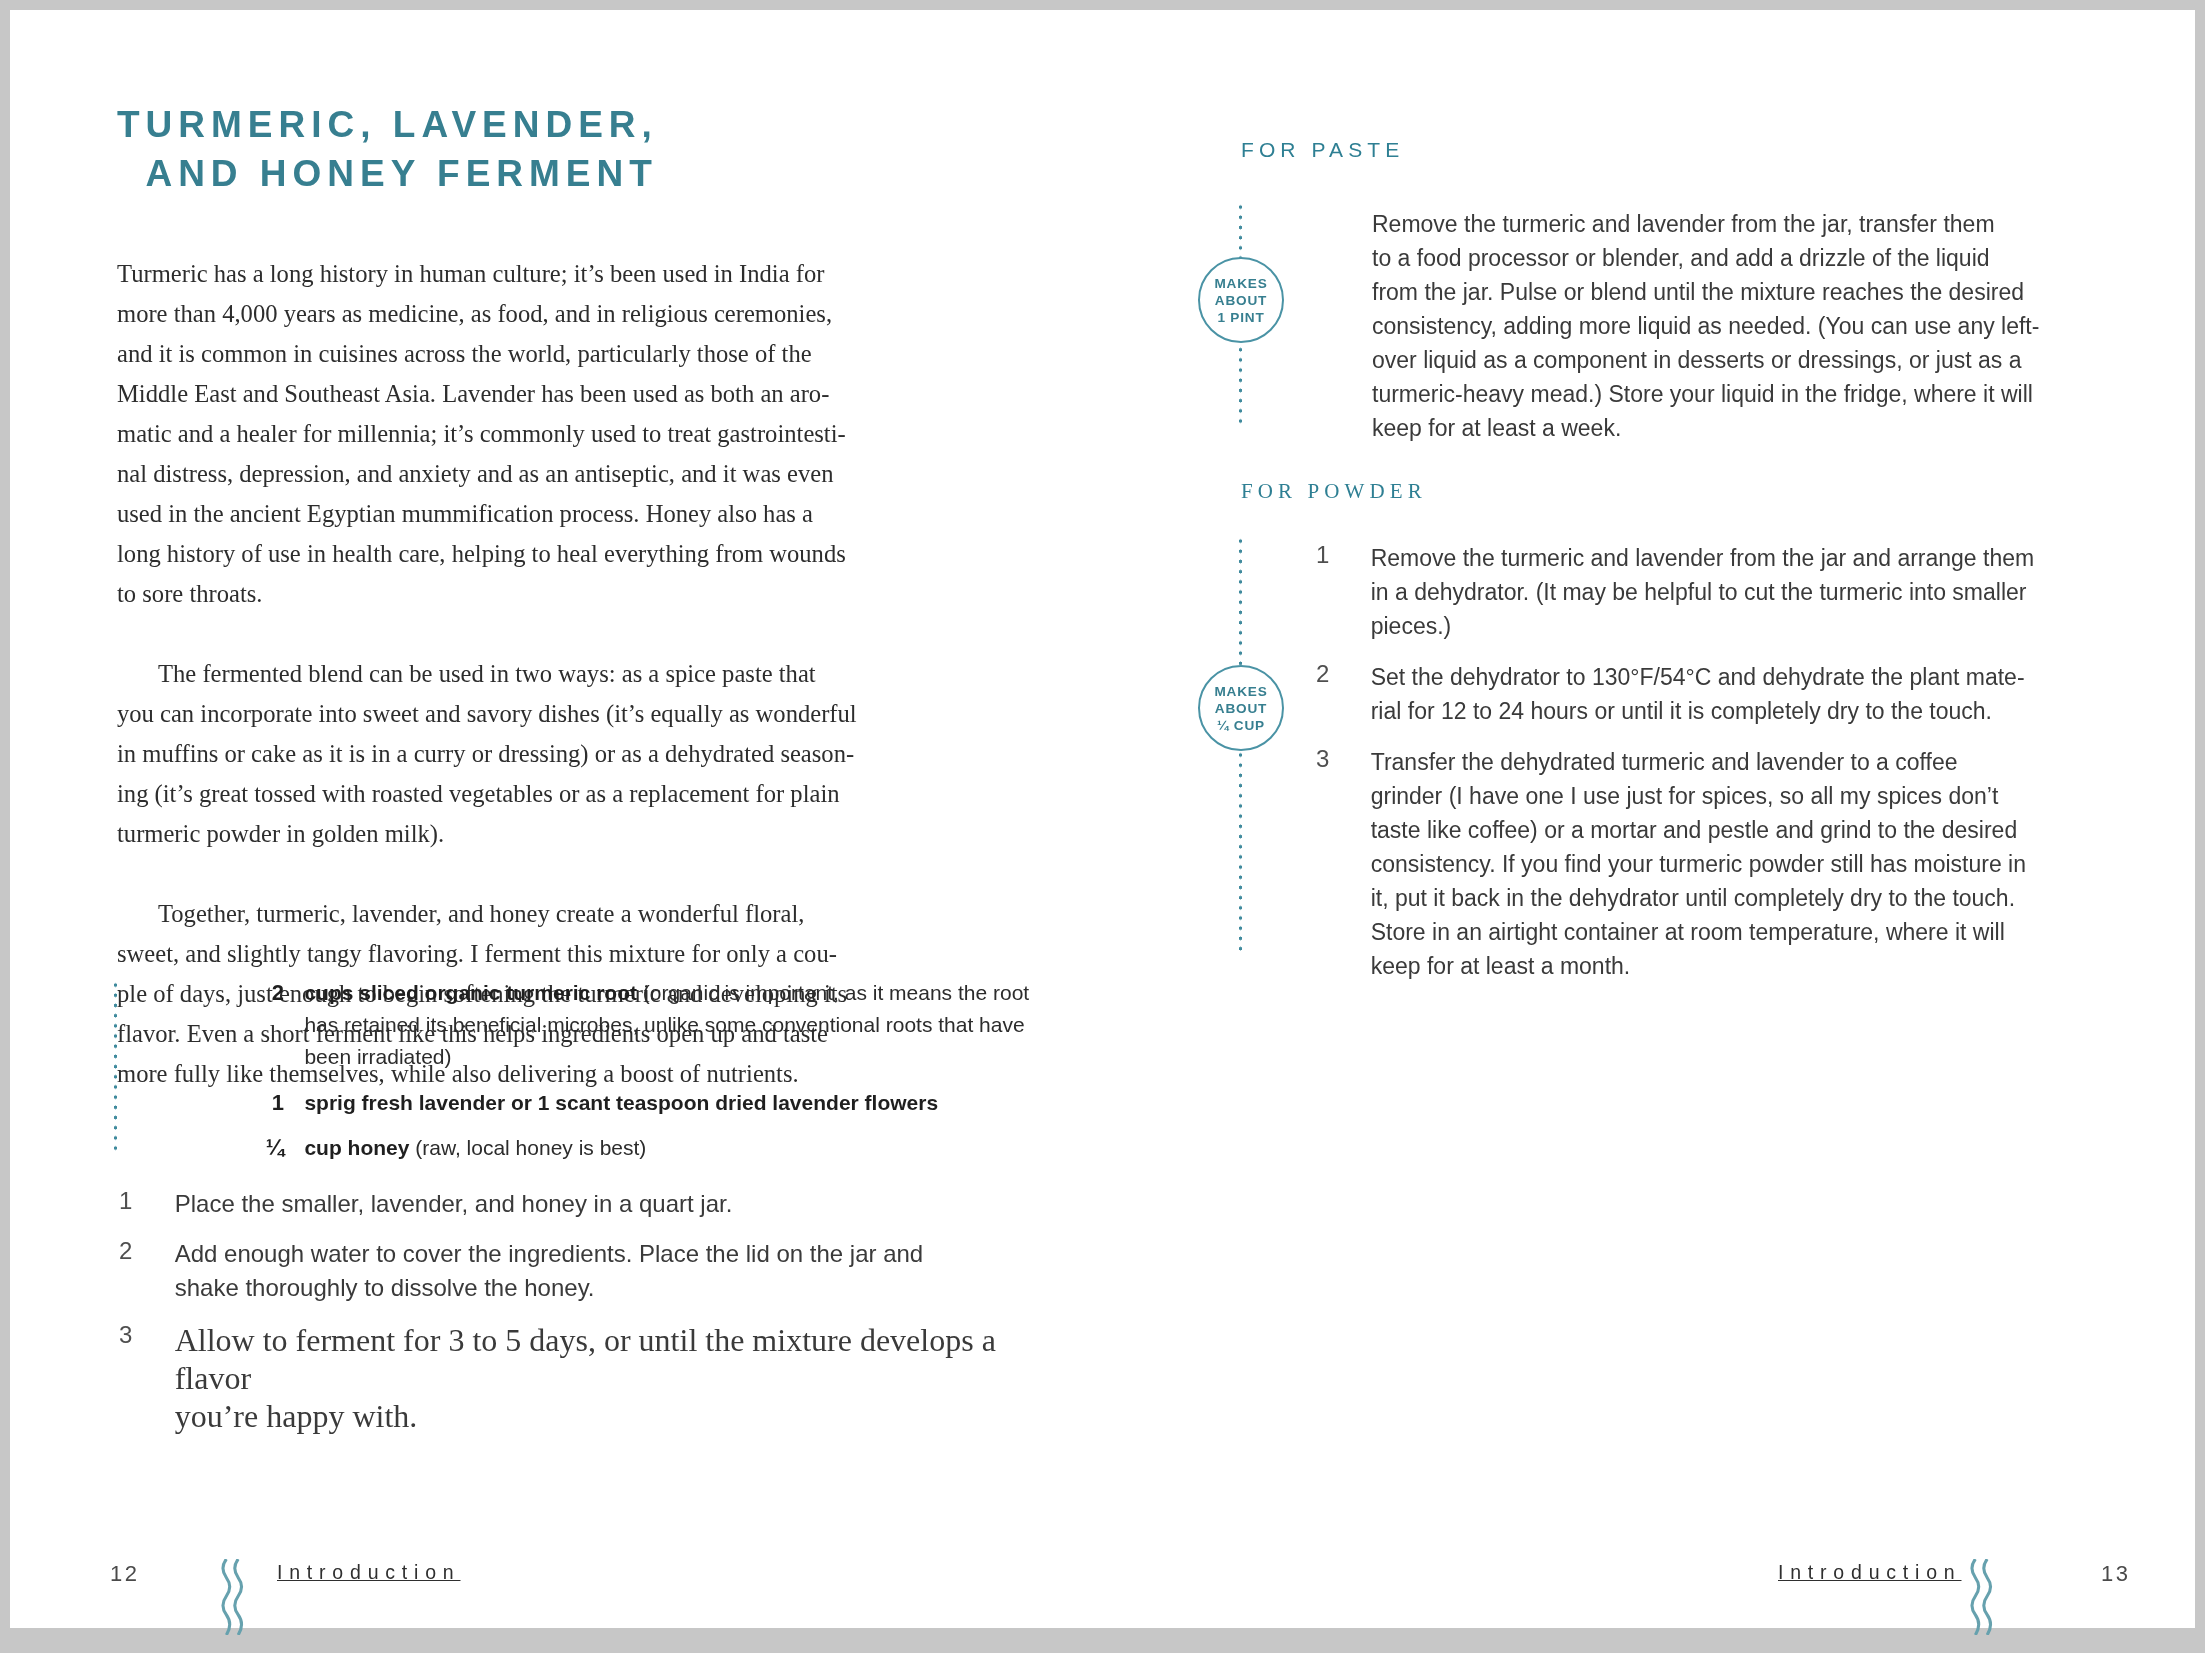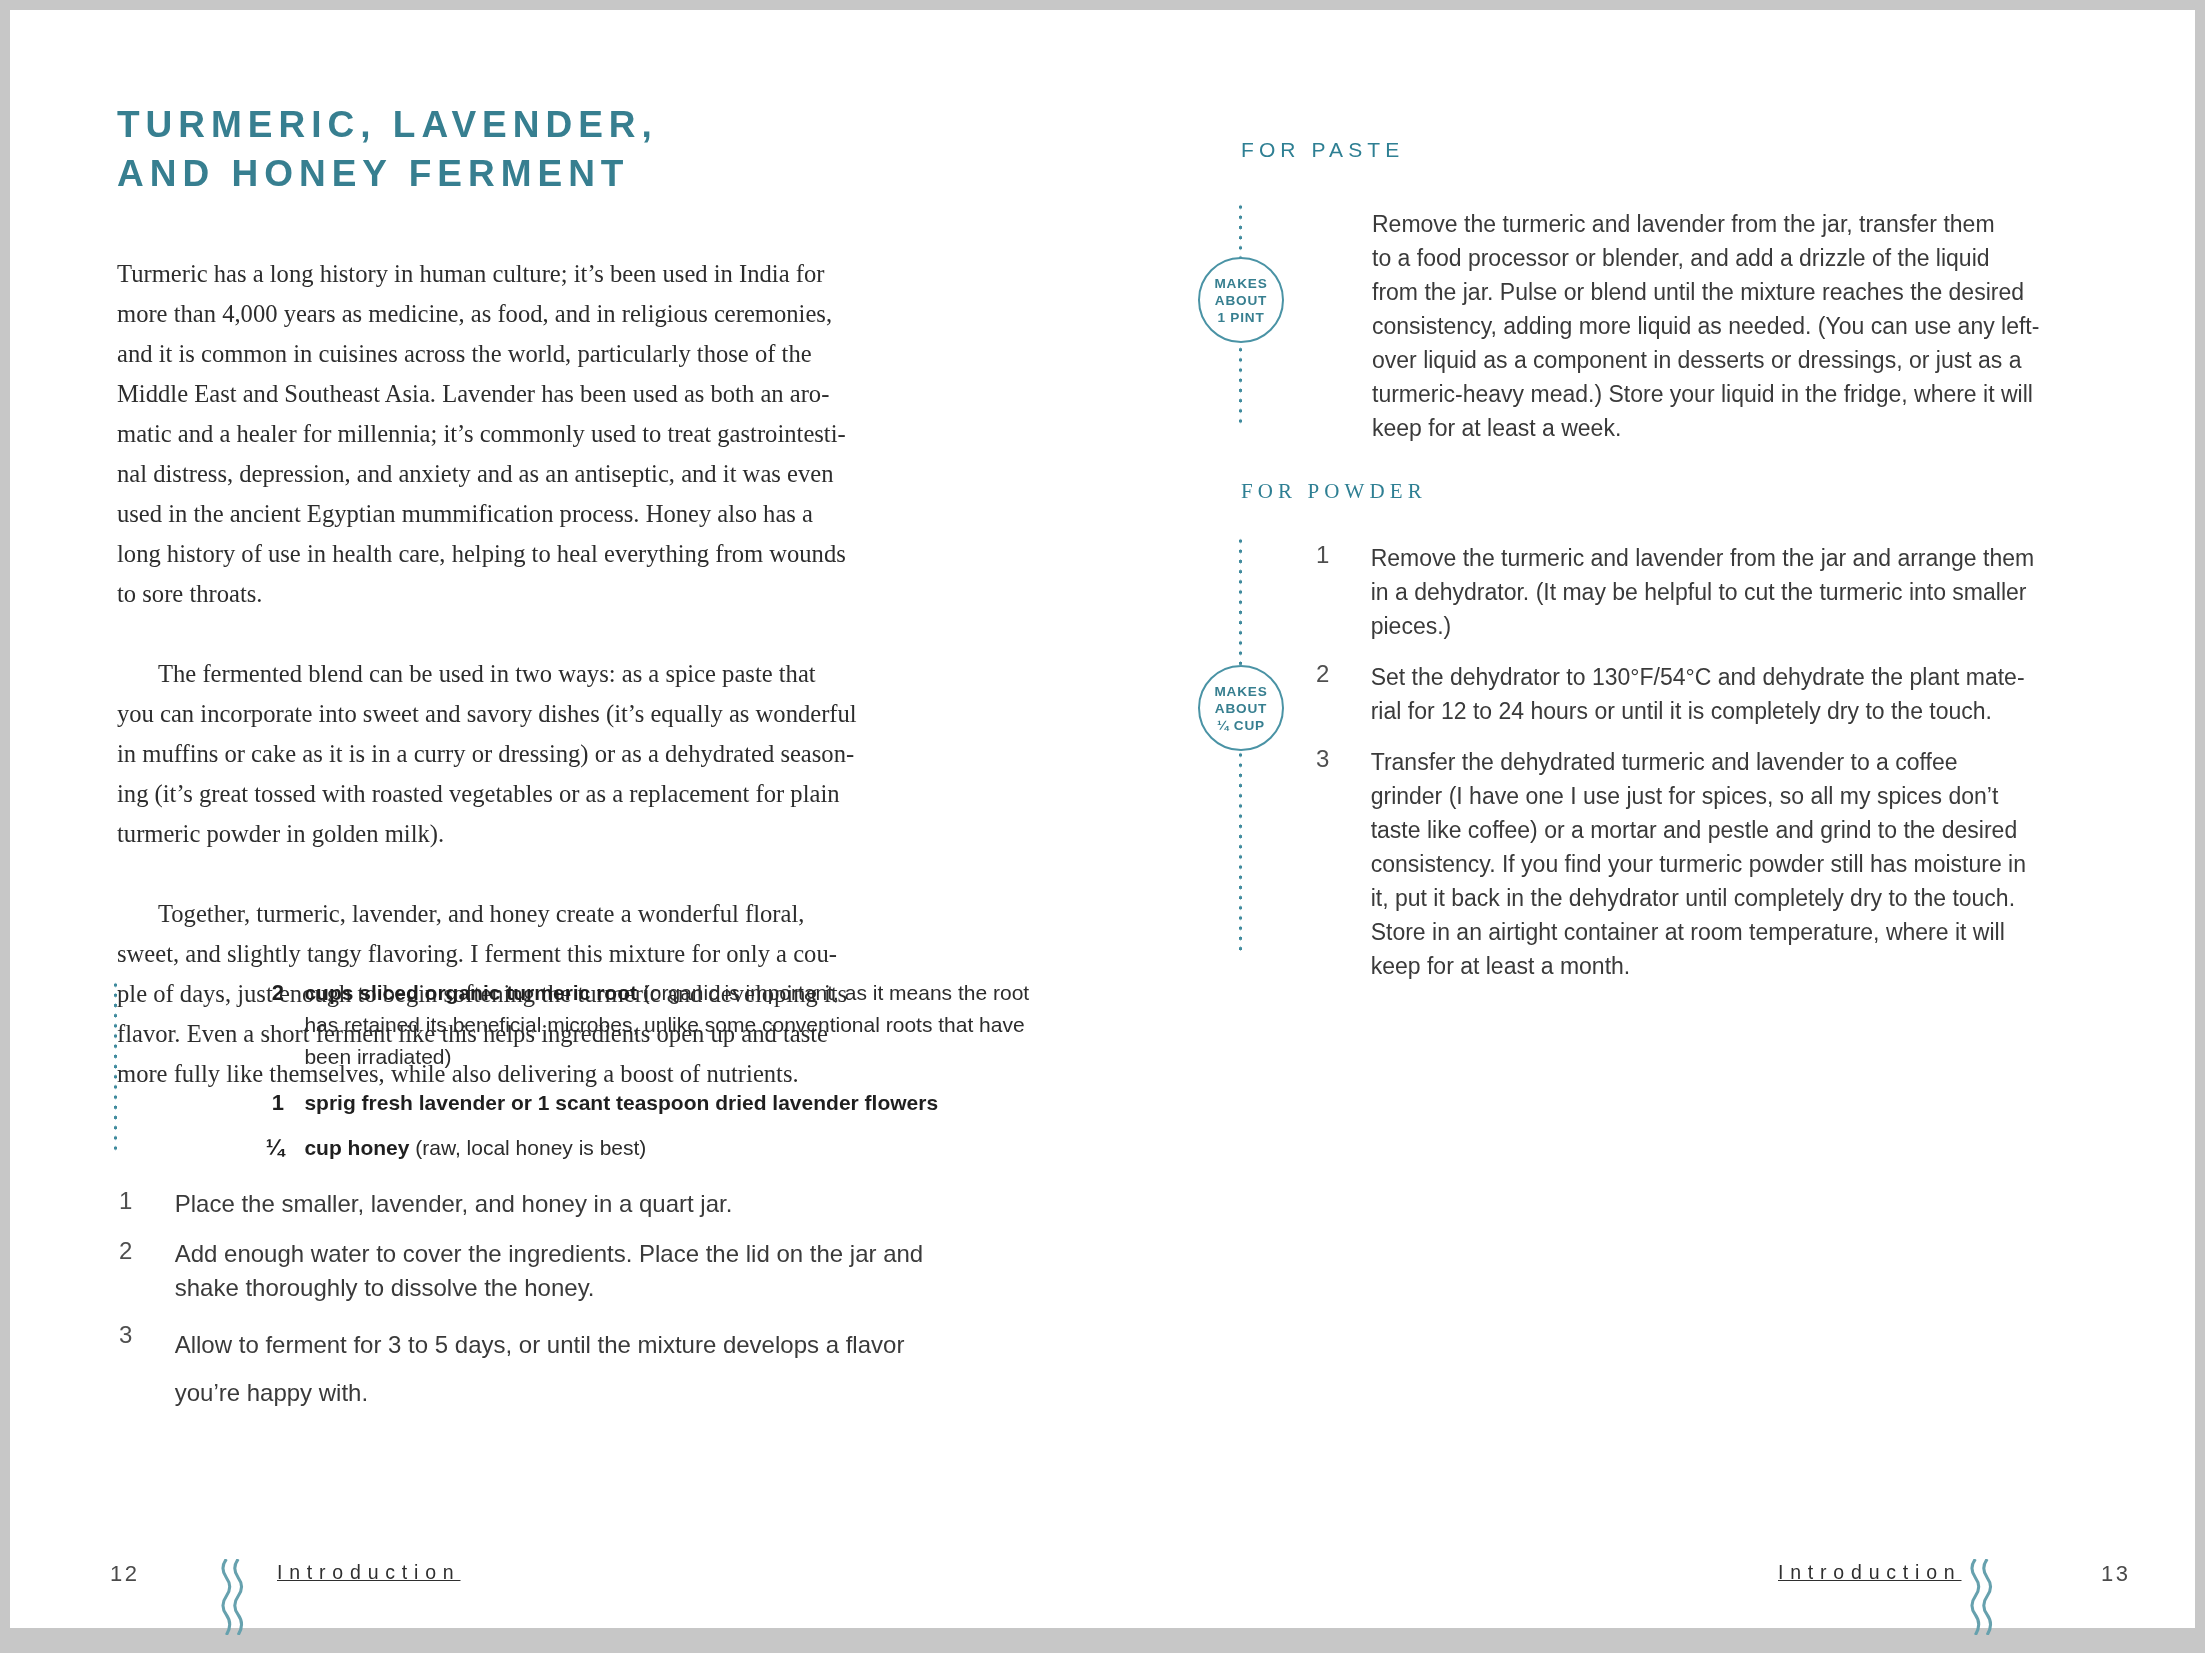--- a/index.html
+++ b/index.html
@@ -3,21 +3,21 @@
 <meta charset="utf-8">
 <style>
   html,body{margin:0;padding:0;}
   .canvas{position:relative;width:2205px;height:1654px;background:#c7c7c7;overflow:hidden;
           font-family:"Liberation Sans",sans-serif;}
   .sheet{position:absolute;left:10.2px;top:10.2px;width:2185px;height:1618px;background:#ffffff;}
   .abs{position:absolute;}
 
   
   .title{font-family:"Liberation Sans",sans-serif;font-weight:bold;font-size:37px;line-height:49px;
-         letter-spacing:6px;color:#377f90;white-space:pre-line;}
+         letter-spacing:6px;color:#377f90;white-space:pre-line;text-align:right;}
   .serif-body{font-family:"Liberation Serif","DejaVu Serif",serif;font-size:24.6px;line-height:40px;
          color:#2d2d2d;white-space:pre-line;}
   .serif-body p{margin:0;}
   .serif-body p.indent{text-indent:41px;}
   .section-head{font-size:21px;letter-spacing:5.1px;color:#2e7f93;font-weight:normal;}
   .sans-block{font-size:23px;line-height:34px;color:#3a3a3a;white-space:pre-line;}
   .step-num{font-size:24px;color:#4f4f4f;font-weight:normal;}
   .footer-text{font-size:19.5px;letter-spacing:6.8px;color:#2f2f2f;text-decoration:underline;}
   .page-num{font-size:22px;letter-spacing:2.5px;color:#4a4a4a;}
 
@@ -82,21 +82,21 @@
     <div class="ing-text"><b>cup honey</b> <span>(raw, local honey is best)</span></div>
   </div>
 
   <div class="abs steps" style="left:119px;top:1187px;width:882px;">
     <div class="step-num">1</div>
     <div class="sans-block" style="font-size:24px;line-height:34px;">Place the smaller, lavender, and honey in a quart jar.</div>
     <div class="step-num">2</div>
     <div class="sans-block" style="font-size:24px;line-height:34px;">Add enough water to cover the ingredients. Place the lid on the jar and
 shake thoroughly to dissolve the honey.</div>
     <div class="step-num">3</div>
-    <div class="sans-block" style="font-size:24px;line-height:48px;">Allow to ferment for 3 to 5 days, or until the mixture develops a flavor
+    <div class="sans-block" style="font-size:32px;line-height:38px;font-family:Liberation Serif, serif;">Allow to ferment for 3 to 5 days, or until the mixture develops a flavor
 you’re happy with.</div>
   </div>
 
   <div class="abs page-num" style="left:110px;top:1561px;">12</div>
   <svg class="abs" style="left:217px;top:1559px;" width="30.5" height="76" viewBox="0 0 36 90">
     <path d="M11 0 q -8 11 0 22 q 8 11 0 22 q -8 11 0 22 q 8 11 0 24" fill="none" stroke="#66a1ae" stroke-width="3.6"></path>
     <path d="M25 0 q -8 11 0 22 q 8 11 0 22 q -8 11 0 22 q 8 11 0 24" fill="none" stroke="#66a1ae" stroke-width="3.6"></path>
   </svg>
   <div class="abs footer-text" style="left:277px;top:1561px;">Introduction</div>
 

